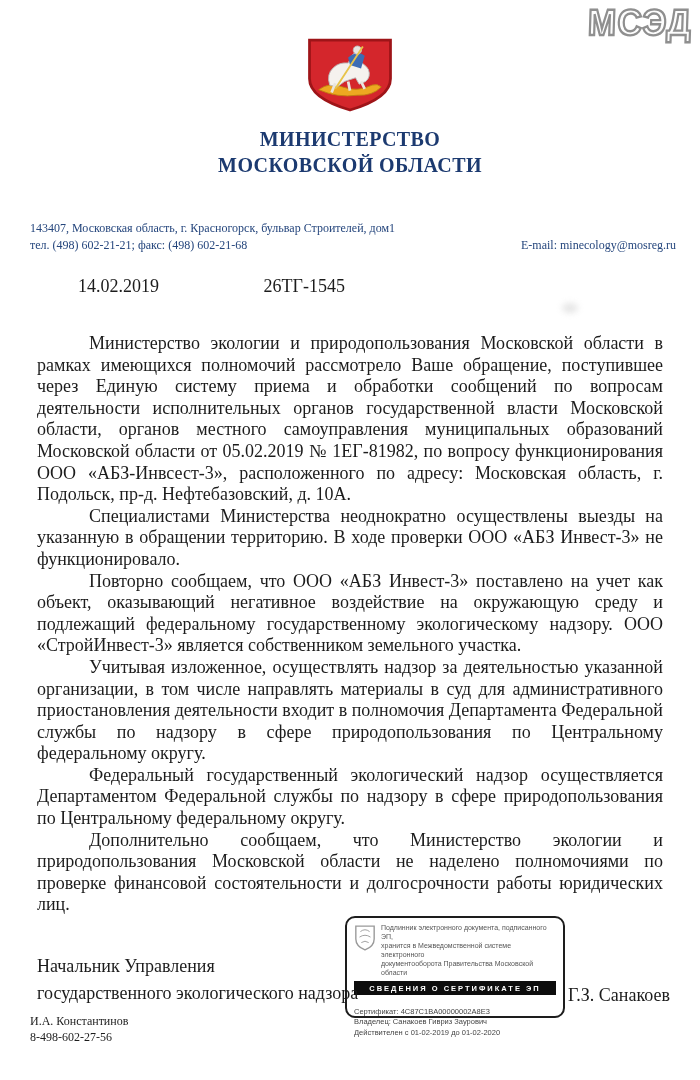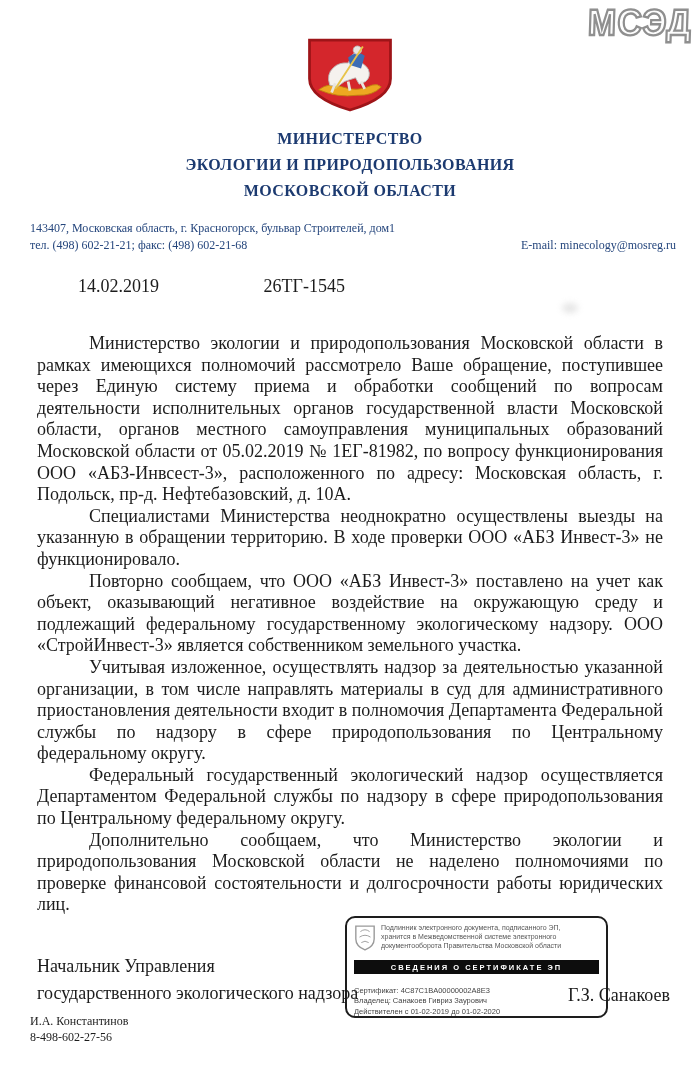--- a/index.html
+++ b/index.html
@@ -33,21 +33,21 @@
     transform: translateX(-50%);
     width: 92px; height: 76px;
   }
 
   
   .ministry-title {
     position: absolute; top: 126px; left: 0; right: 0;
     text-align: center;
     color: #1c3a70;
     font-weight: bold;
-    font-size: 16px;
+    font-size: 20px;
     line-height: 26px;
     letter-spacing: 0.4px;
   }
 
   
   .address-row {
     position: absolute; top: 220px; left: 30px; right: 24px;
     display: flex; justify-content: space-between; align-items: flex-end;
     color: #24457c;
     font-size: 12px; line-height: 17px; font-family: Liberation Serif, serif;
@@ -84,21 +84,21 @@
     z-index: 3; white-space: nowrap;
   }
   .sig-name {
     position: absolute; right: 30px; top: 985px;
     font-size: 18px; z-index: 3;
   }
 
   
   .stamp {
     position: absolute; left: 345px; top: 916px;
-    width: 263px; height: 102px;
+    width: 220px; height: 102px;
     background: #fff;
     border: 2px solid #1d1d1d;
     border-radius: 10px;
     z-index: 2;
     font-family: "Liberation Sans", sans-serif;
     color: #333;
     box-sizing: border-box;
     padding: 5px 7px 4px 7px;
   }
   .stamp-top { display: flex; gap: 5px; align-items: flex-start; }
@@ -132,21 +132,20 @@
       <path d="M28,52 Q24,40 32,33 Q38,27 48,28 L52,20 Q54,16 58,18 L57,26 Q66,28 70,35 Q73,43 67,48 L60,51 56,44 44,48 36,54 Z" fill="#f5f2ee" stroke="#bbbbbb" stroke-width="1"></path>
       <path d="M34,50 L30,60 M48,48 L50,58 M62,48 L66,56" stroke="#e8e4df" stroke-width="3" fill="none"></path>
       <path d="M48,22 Q58,14 66,20 L62,34 50,30 Z" fill="#3c6cb4"></path>
       <circle cx="58" cy="14" r="4.5" fill="#e9e6e2" stroke="#bbbbbb"></circle>
       <line x1="34" y1="56" x2="64" y2="10" stroke="#e8c44a" stroke-width="2"></line>
     </svg>
   </div>
 
   <div class="ministry-title">
     <div>МИНИСТЕРСТВО</div>
-    <div>ЭКОЛОГИИ И ПРИРОДОПОЛЬЗОВАНИЯ</div>
     <div>МОСКОВСКОЙ ОБЛАСТИ</div>
   </div>
 
   <div class="address-row">
     <div class="address-left">
       <div>143407, Московская область, г. Красногорск, бульвар Строителей, дом1</div>
       <div>тел. (498) 602-21-21; факс: (498) 602-21-68</div>
     </div>
     <div class="email">E-mail: minecology@mosreg.ru</div>
   </div>

